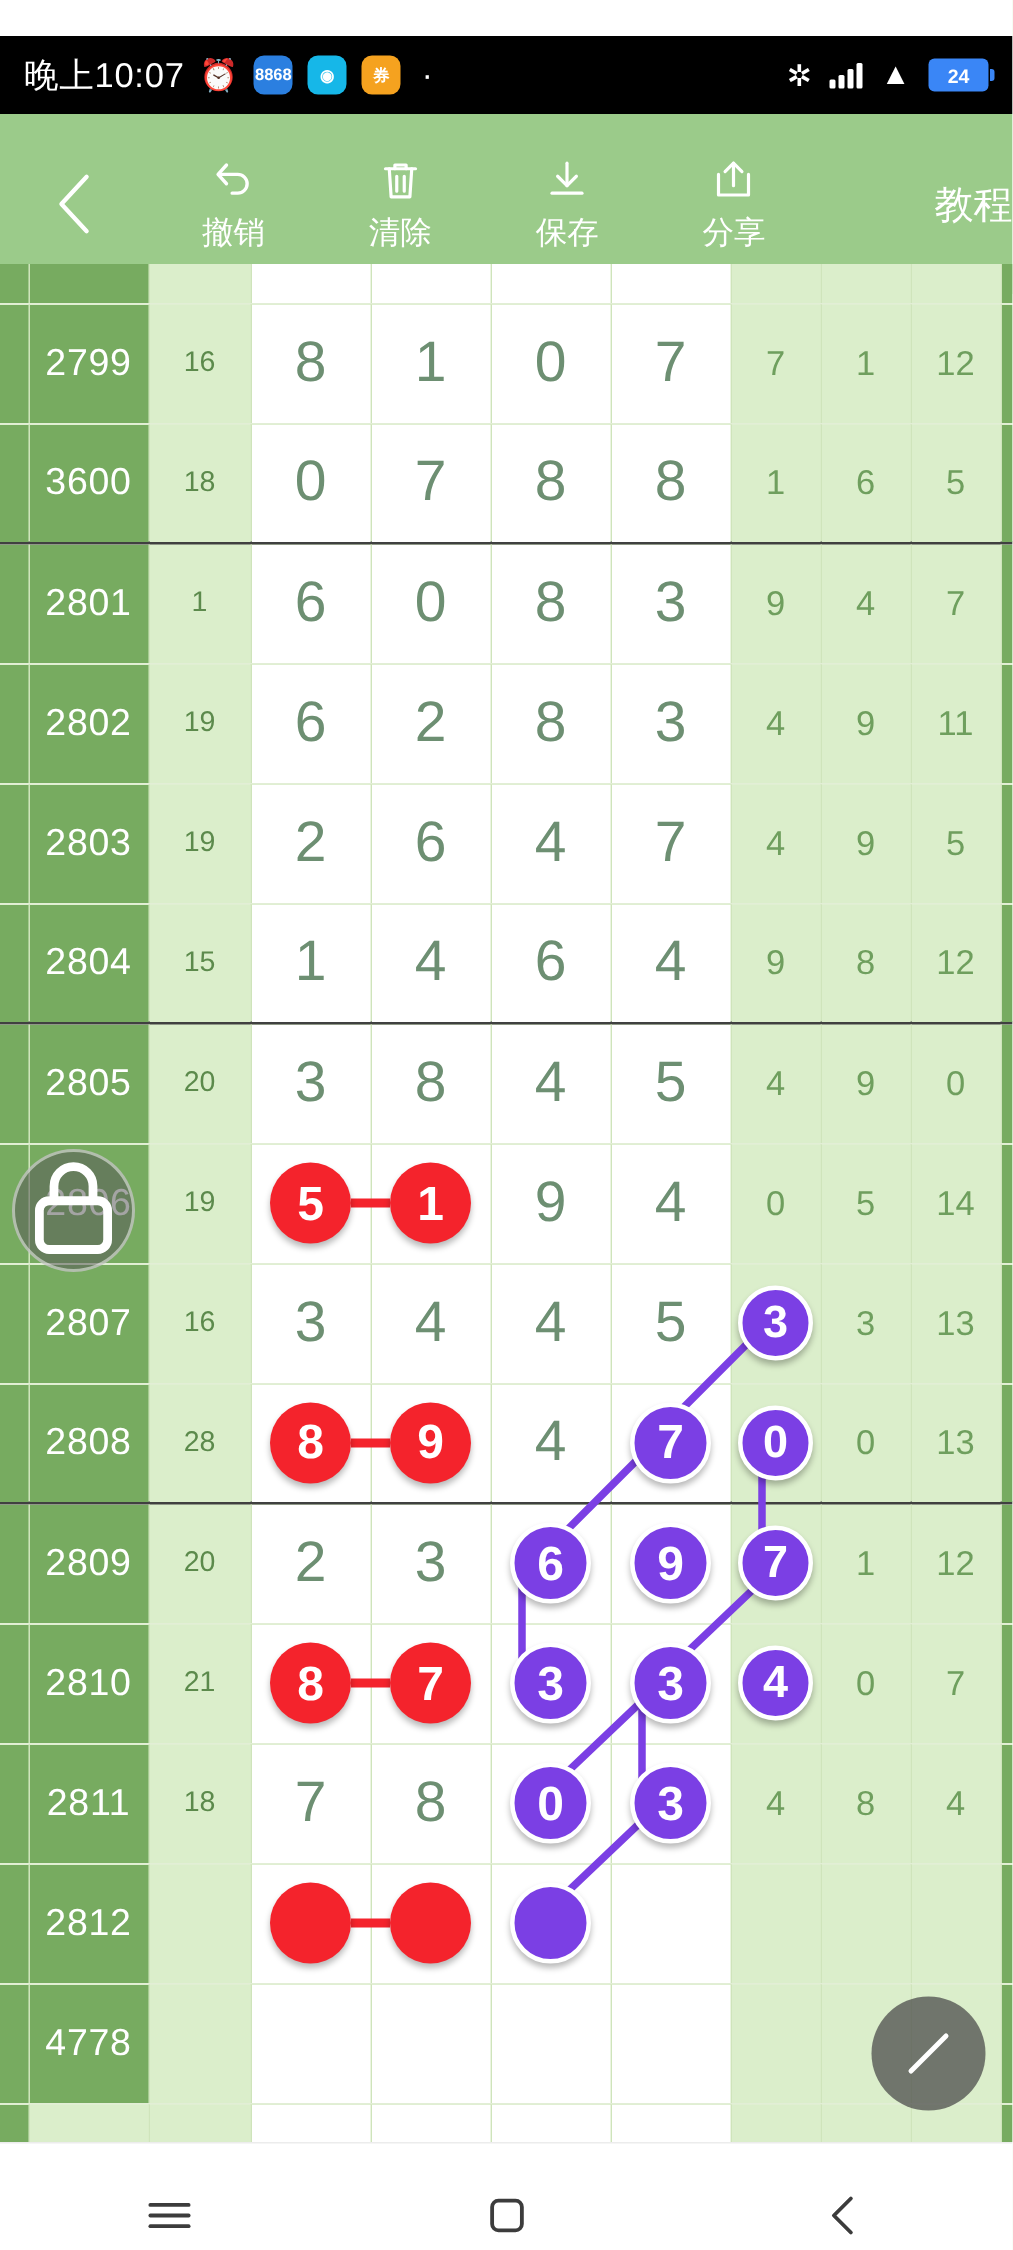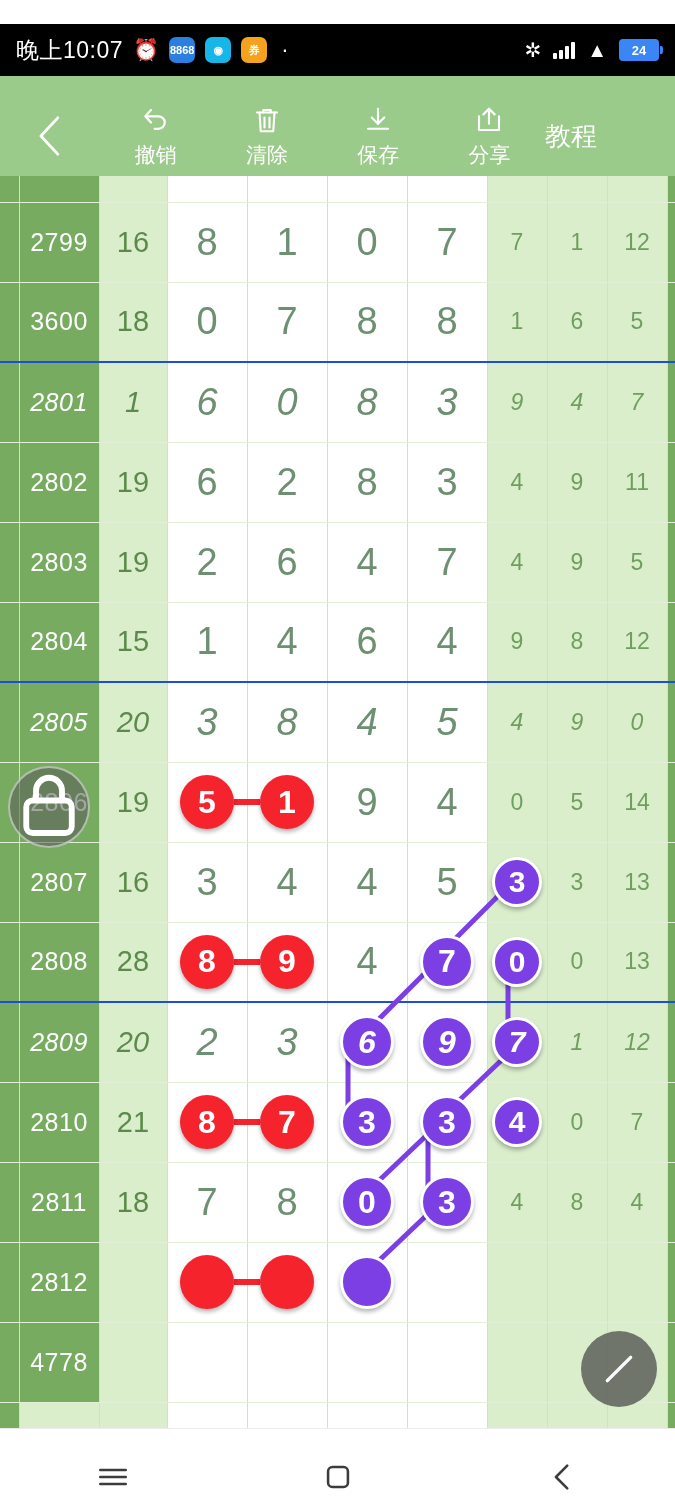--- a/index.html
+++ b/index.html
@@ -55,21 +55,21 @@
   .tb-back { width: 100px; display:flex; align-items:center; justify-content:center; }
   .tb-back svg { width: 34px; height: 44px; }
   .tb-item {
     flex: 1; display:flex; flex-direction:column; align-items:center; justify-content:center;
     gap: 4px;
   }
   .tb-item .ic { height: 34px; display:flex; align-items:center; justify-content:center; }
   .tb-item .ic svg { width: 30px; height: 30px; }
   .tb-item .lb { font-size: 21px; color:#fff; }
   .tb-tutorial {
-    width: 130px; text-align:left; font-size: 26px; color:#fff;
+    width: 130px; text-align:right; font-size: 26px; color:#fff;
   }
 
   
   .tablewrap {
     position:absolute; left:0; top: 152px; width: 675px; height: 1252px;
     background: #dff0cf; overflow:hidden;
   }
   .tbl { width: 675px; border-collapse: collapse; table-layout: fixed; }
   .tbl td {
     height: 80px; text-align:center; vertical-align:middle;
@@ -82,30 +82,30 @@
   col.c-sum   { width: 68px; }
   col.c-num   { width: 80px; }
   col.c-tail  { width: 60px; }
   col.c-pad   { width: 19px; }
 
   .pad { background:#77ab60; border:none; }
   .idx {
     background:#77ab60; color:#fff; font-size: 25px; letter-spacing:.5px;
   }
   .sum {
-    background:#dbeecb; color:#5c8a4c; font-size: 29px;
+    background:#dbeecb; color:#5c8a4c; font-size: 19px;
   }
   .num {
     background:#ffffff; color:#6d8f72; font-size: 38px;
     border-right: 1px solid #dbe9cf;
   }
   .tail {
     background:#dbeecb; color:#6f9f5e; font-size: 23px;
   }
-  .grpline td { border-top: 2px solid #1d4ed8; font-style: italic; }
+  .grpline td { border-top: 2px solid #404040; }
 
   
   .ball {
     position:absolute; left:50%; top:50%; transform:translate(-50%,-50%);
     width: 54px; height: 54px; border-radius: 50%;
     display:flex; align-items:center; justify-content:center;
     color:#fff; font-size: 32px; font-weight: bold;
     box-shadow: 0 3px 4px rgba(0,0,0,.28);
     z-index: 3;
   }

